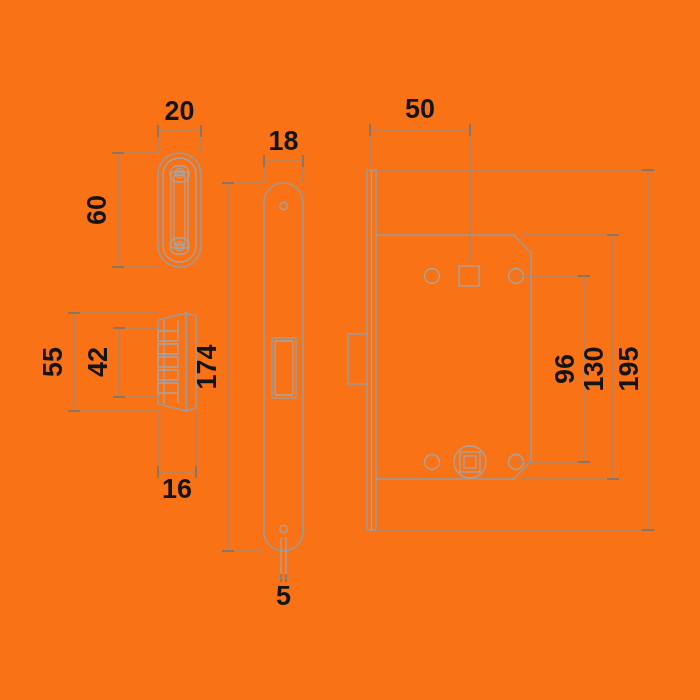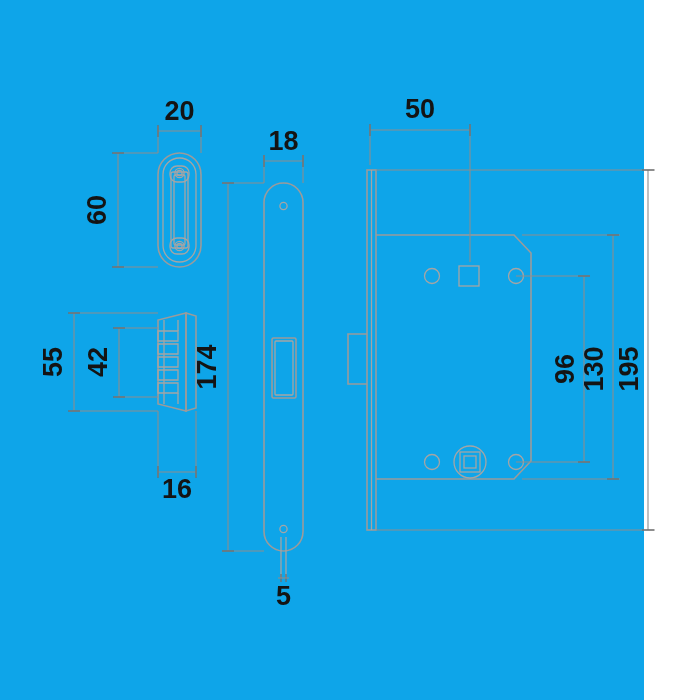--- a/index.html
+++ b/index.html
@@ -9,23 +9,23 @@
     background: #ffffff;
   }
   body {
     width: 700px;
     height: 700px;
     overflow: hidden;
     font-family: "Liberation Sans", sans-serif;
   }
   #drawing-root {
     position: relative;
-    width: 644px;
+    width: 700px;
     height: 700px;
-    background: #0ea5e9;
+    background: #f97316;
   }
   svg#drawing {
     display: block;
     width: 700px;
     height: 700px;
   }
   .part-line {
     fill: none;
     stroke: #9b9b9b;
     stroke-width: 1.6;

